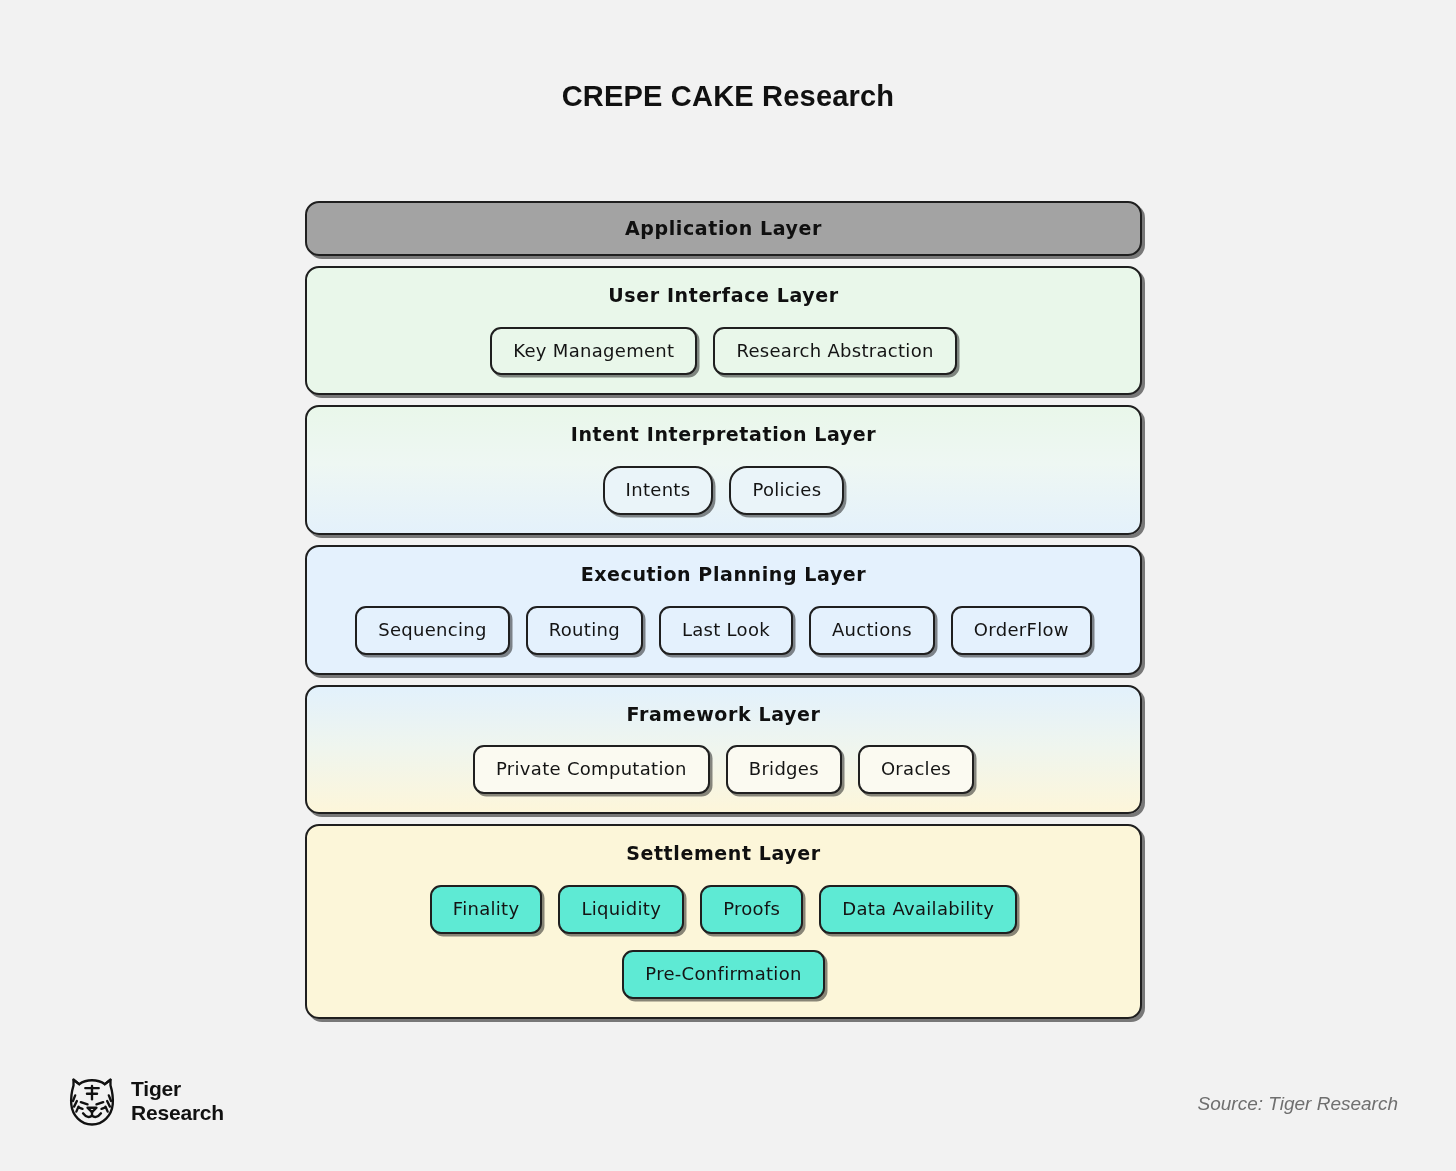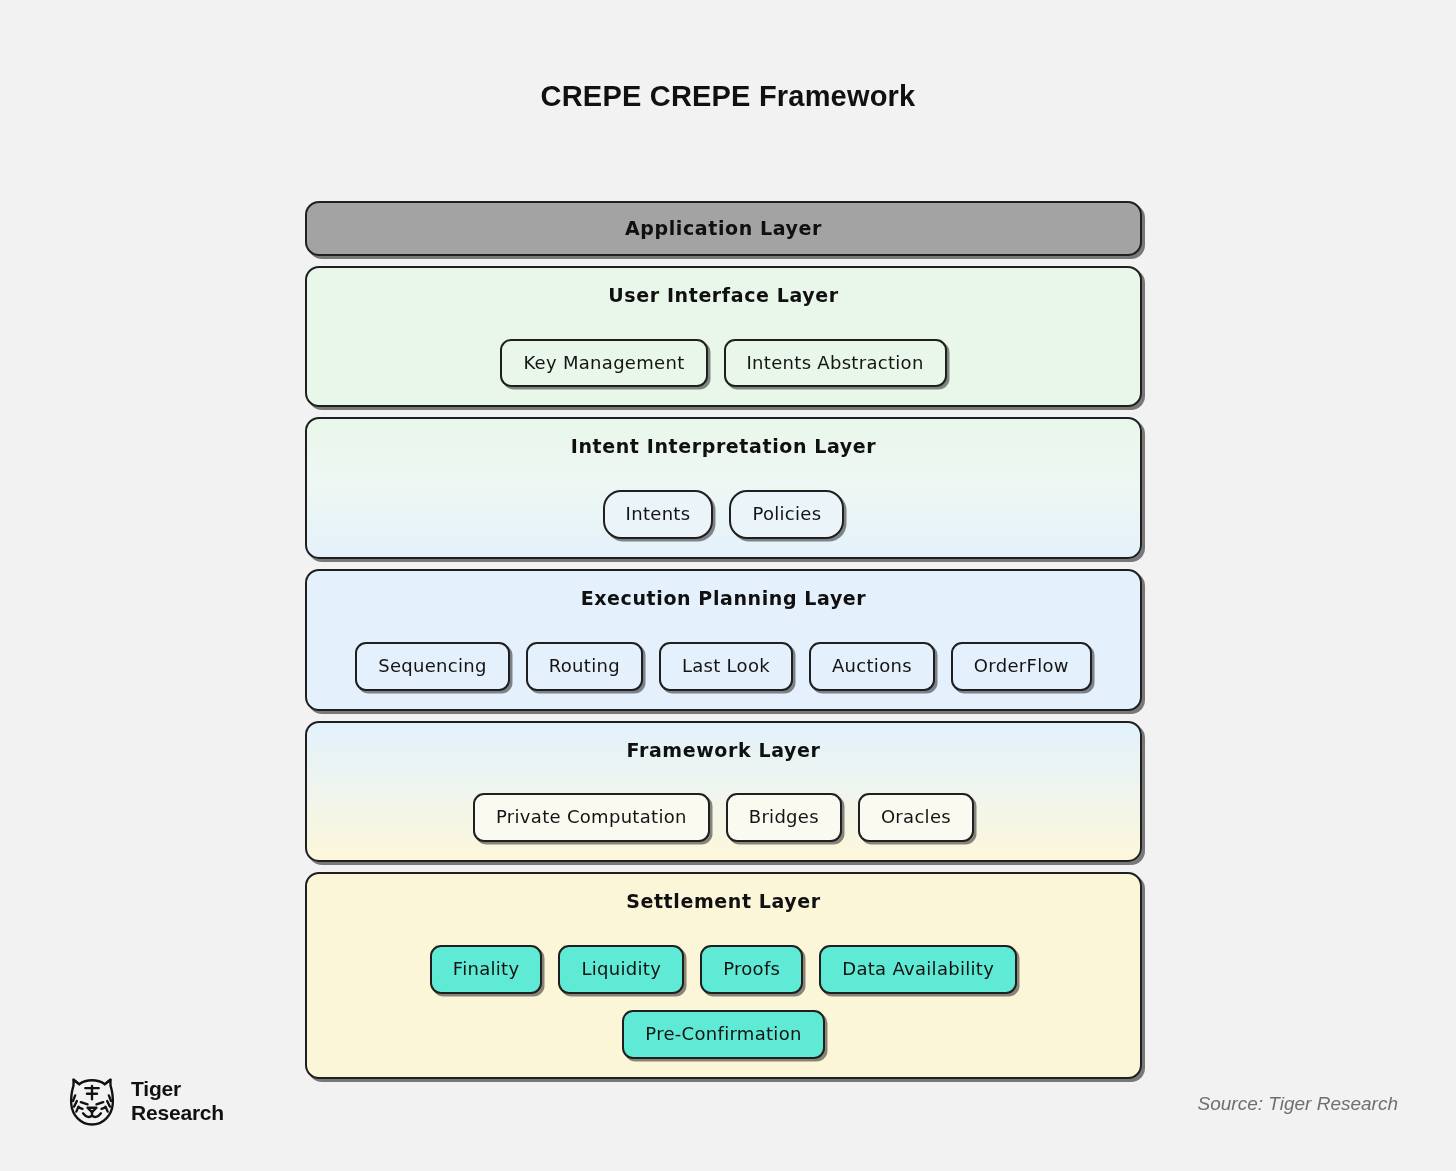--- a/index.html
+++ b/index.html
@@ -64,21 +64,21 @@
     text-align: center;
     line-height: 1.2;
   }
 
   .chip-row {
     display: flex;
     flex-wrap: wrap;
     justify-content: center;
     align-items: center;
     gap: 16px;
-    margin-top: 32px;
+    margin-top: 20px;
   }
 
   .chip {
     border: 2px solid #1f1f1f;
     border-radius: 11px;
     box-shadow: 2.5px 2.5px 0 rgba(20,20,20,0.5);
     padding: 12px 21px 13px 21px;
     font-family: "DejaVu Sans", sans-serif;
     font-size: 18px;
     font-weight: normal;
@@ -136,33 +136,33 @@
     font-size: 19px;
     font-style: italic;
     color: #6f6f6f;
   }
 </style>
 </head>
 <body>
 
 <div id="canvas">
 
-  <div id="page-title">CREPE CREPE Framework</div>
+  <div id="page-title">CREPE CAKE Research</div>
 
   <div id="layer-stack">
 
     <div class="layer-box layer-application">
       <div class="layer-title">Application Layer</div>
     </div>
 
     <div class="layer-box layer-ui">
       <div class="layer-title">User Interface Layer</div>
       <div class="chip-row">
         <div class="chip">Key Management</div>
-        <div class="chip">Intents Abstraction</div>
+        <div class="chip">Research Abstraction</div>
       </div>
     </div>
 
     <div class="layer-box layer-intent">
       <div class="layer-title">Intent Interpretation Layer</div>
       <div class="chip-row">
         <div class="chip">Intents</div>
         <div class="chip">Policies</div>
       </div>
     </div>

